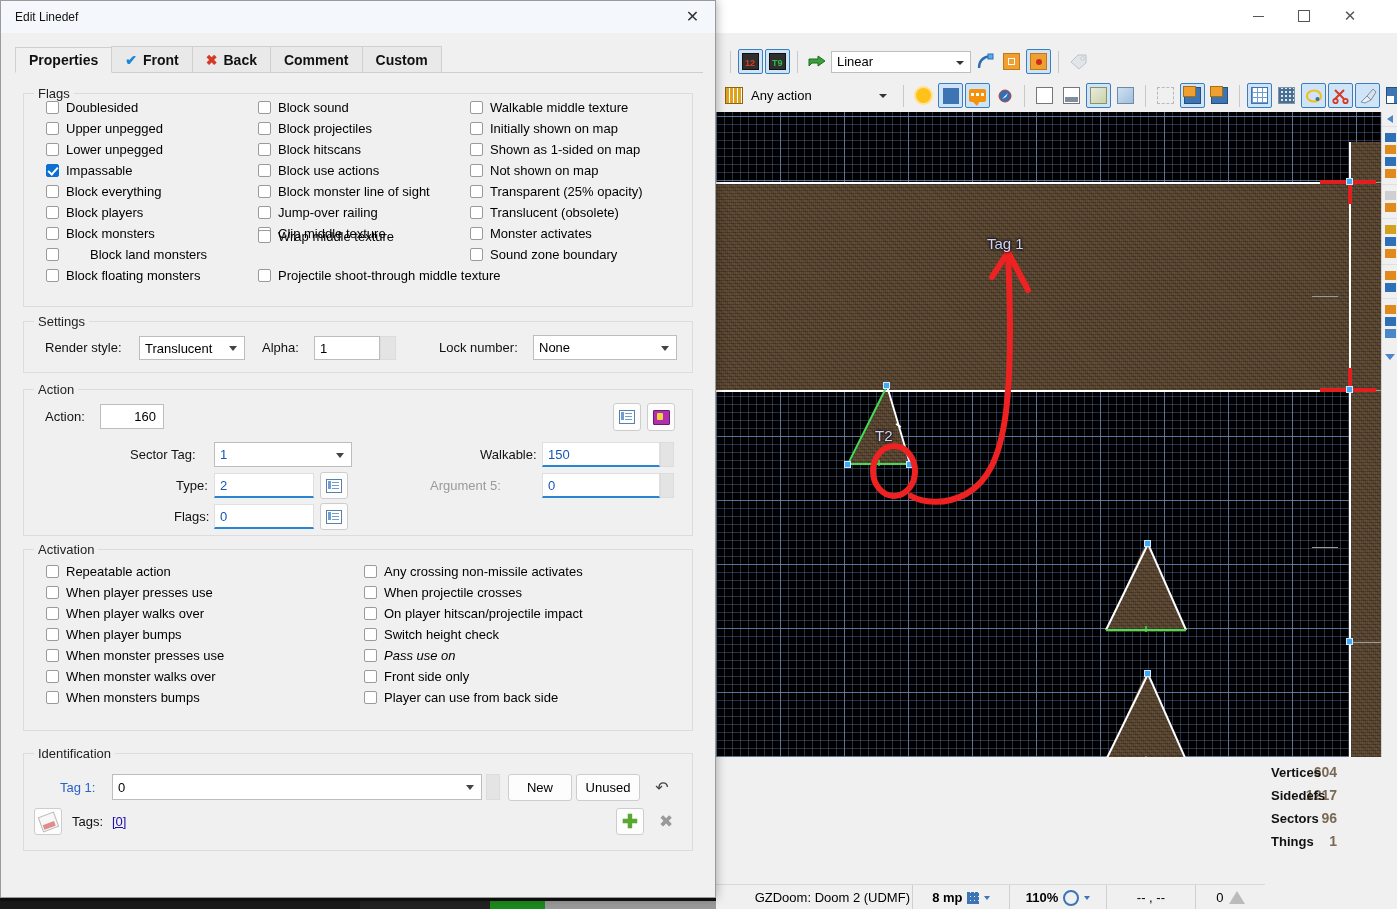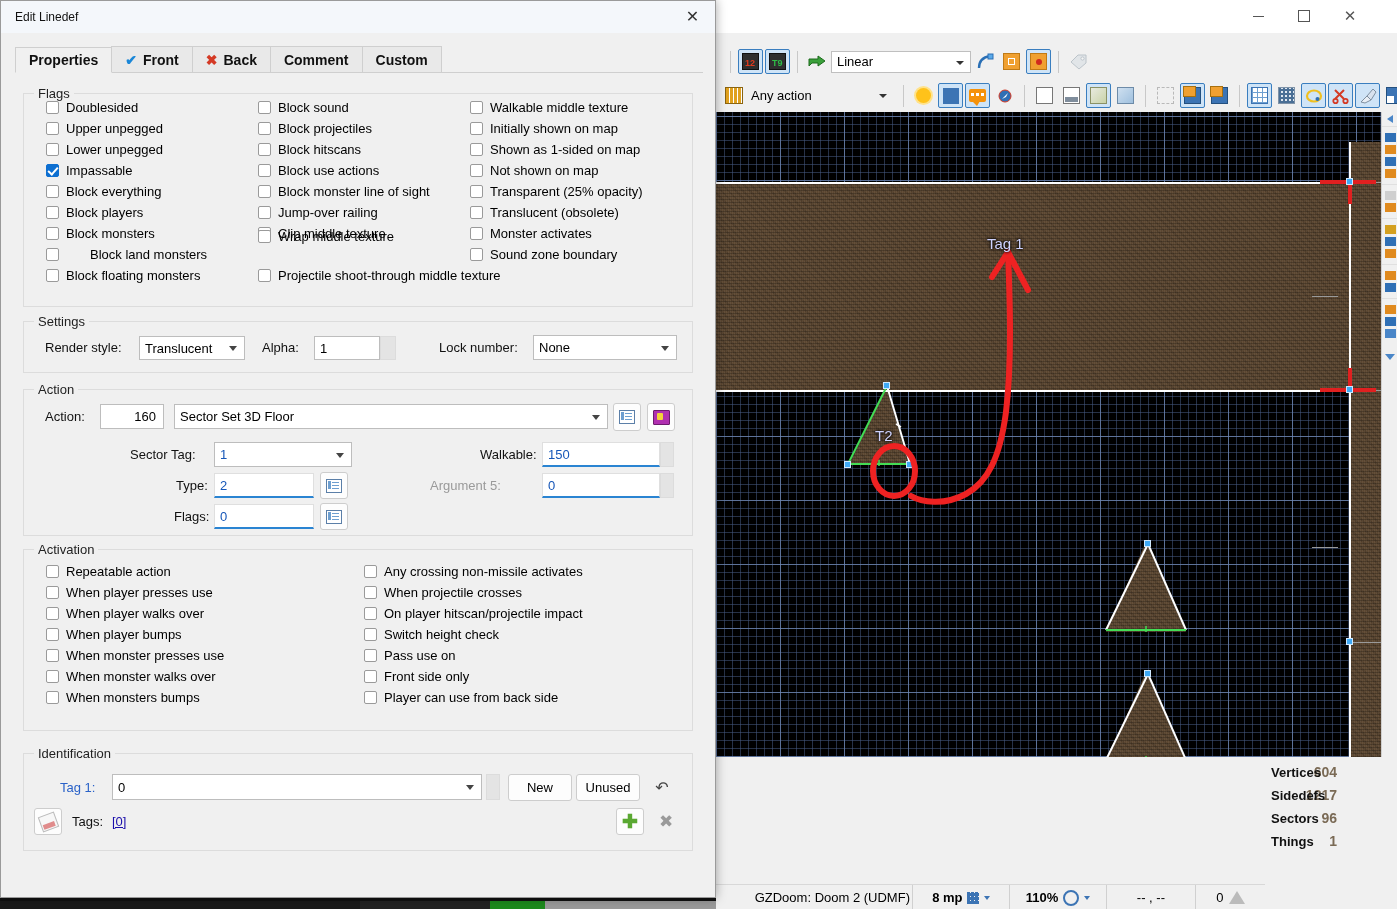--- a/index.html
+++ b/index.html
@@ -714,24 +714,20 @@
     </div>
   </div>
 
   <div class="group" style="left:22px;top:388px;width:668px;height:145px;">
     <span class="group-title">Action</span>
 
     <span class="lbl" style="left:21px;top:19px;">Action:</span>
     <div class="txtbox right" style="left:76px;top:14px;width:64px;height:25px;">
       <span>160</span>
     </div>
-    <div class="combobox" style="left:150px;top:14px;width:434px;height:25px;">
-      <span>Sector Set 3D Floor</span>
-      <span class="cv"></span>
-    </div>
     <div class="sqbtn" style="left:589px;top:13px;width:28px;height:28px;">
       <span class="list-ic"></span>
     </div>
     <div class="sqbtn" style="left:623px;top:13px;width:28px;height:28px;">
       <span class="book-ic"></span>
     </div>
 
     <span class="lbl" style="left:106px;top:57px;">Sector Tag:</span>
     <div class="combobox blueval" style="left:190px;top:52px;width:138px;height:25px;">
       <span>1</span>
@@ -808,21 +804,21 @@
         <span>When projectile crosses</span>
       </div>
     <div class="cbrow" style="left:340px;top:56px;">
         <span class="cb"></span>
         <span>On player hitscan/projectile impact</span>
       </div>
     <div class="cbrow" style="left:340px;top:77px;">
         <span class="cb"></span>
         <span>Switch height check</span>
       </div>
-    <div class="cbrow" style="left:340px;top:98px;">
+    <div class="cbrow" style="left:340px;top:98px;font-style:italic;">
         <span class="cb"></span>
         <span>Pass use on</span>
       </div>
     <div class="cbrow" style="left:340px;top:119px;">
         <span class="cb"></span>
         <span>Front side only</span>
       </div>
     <div class="cbrow" style="left:340px;top:140px;">
         <span class="cb"></span>
         <span>Player can use from back side</span>

